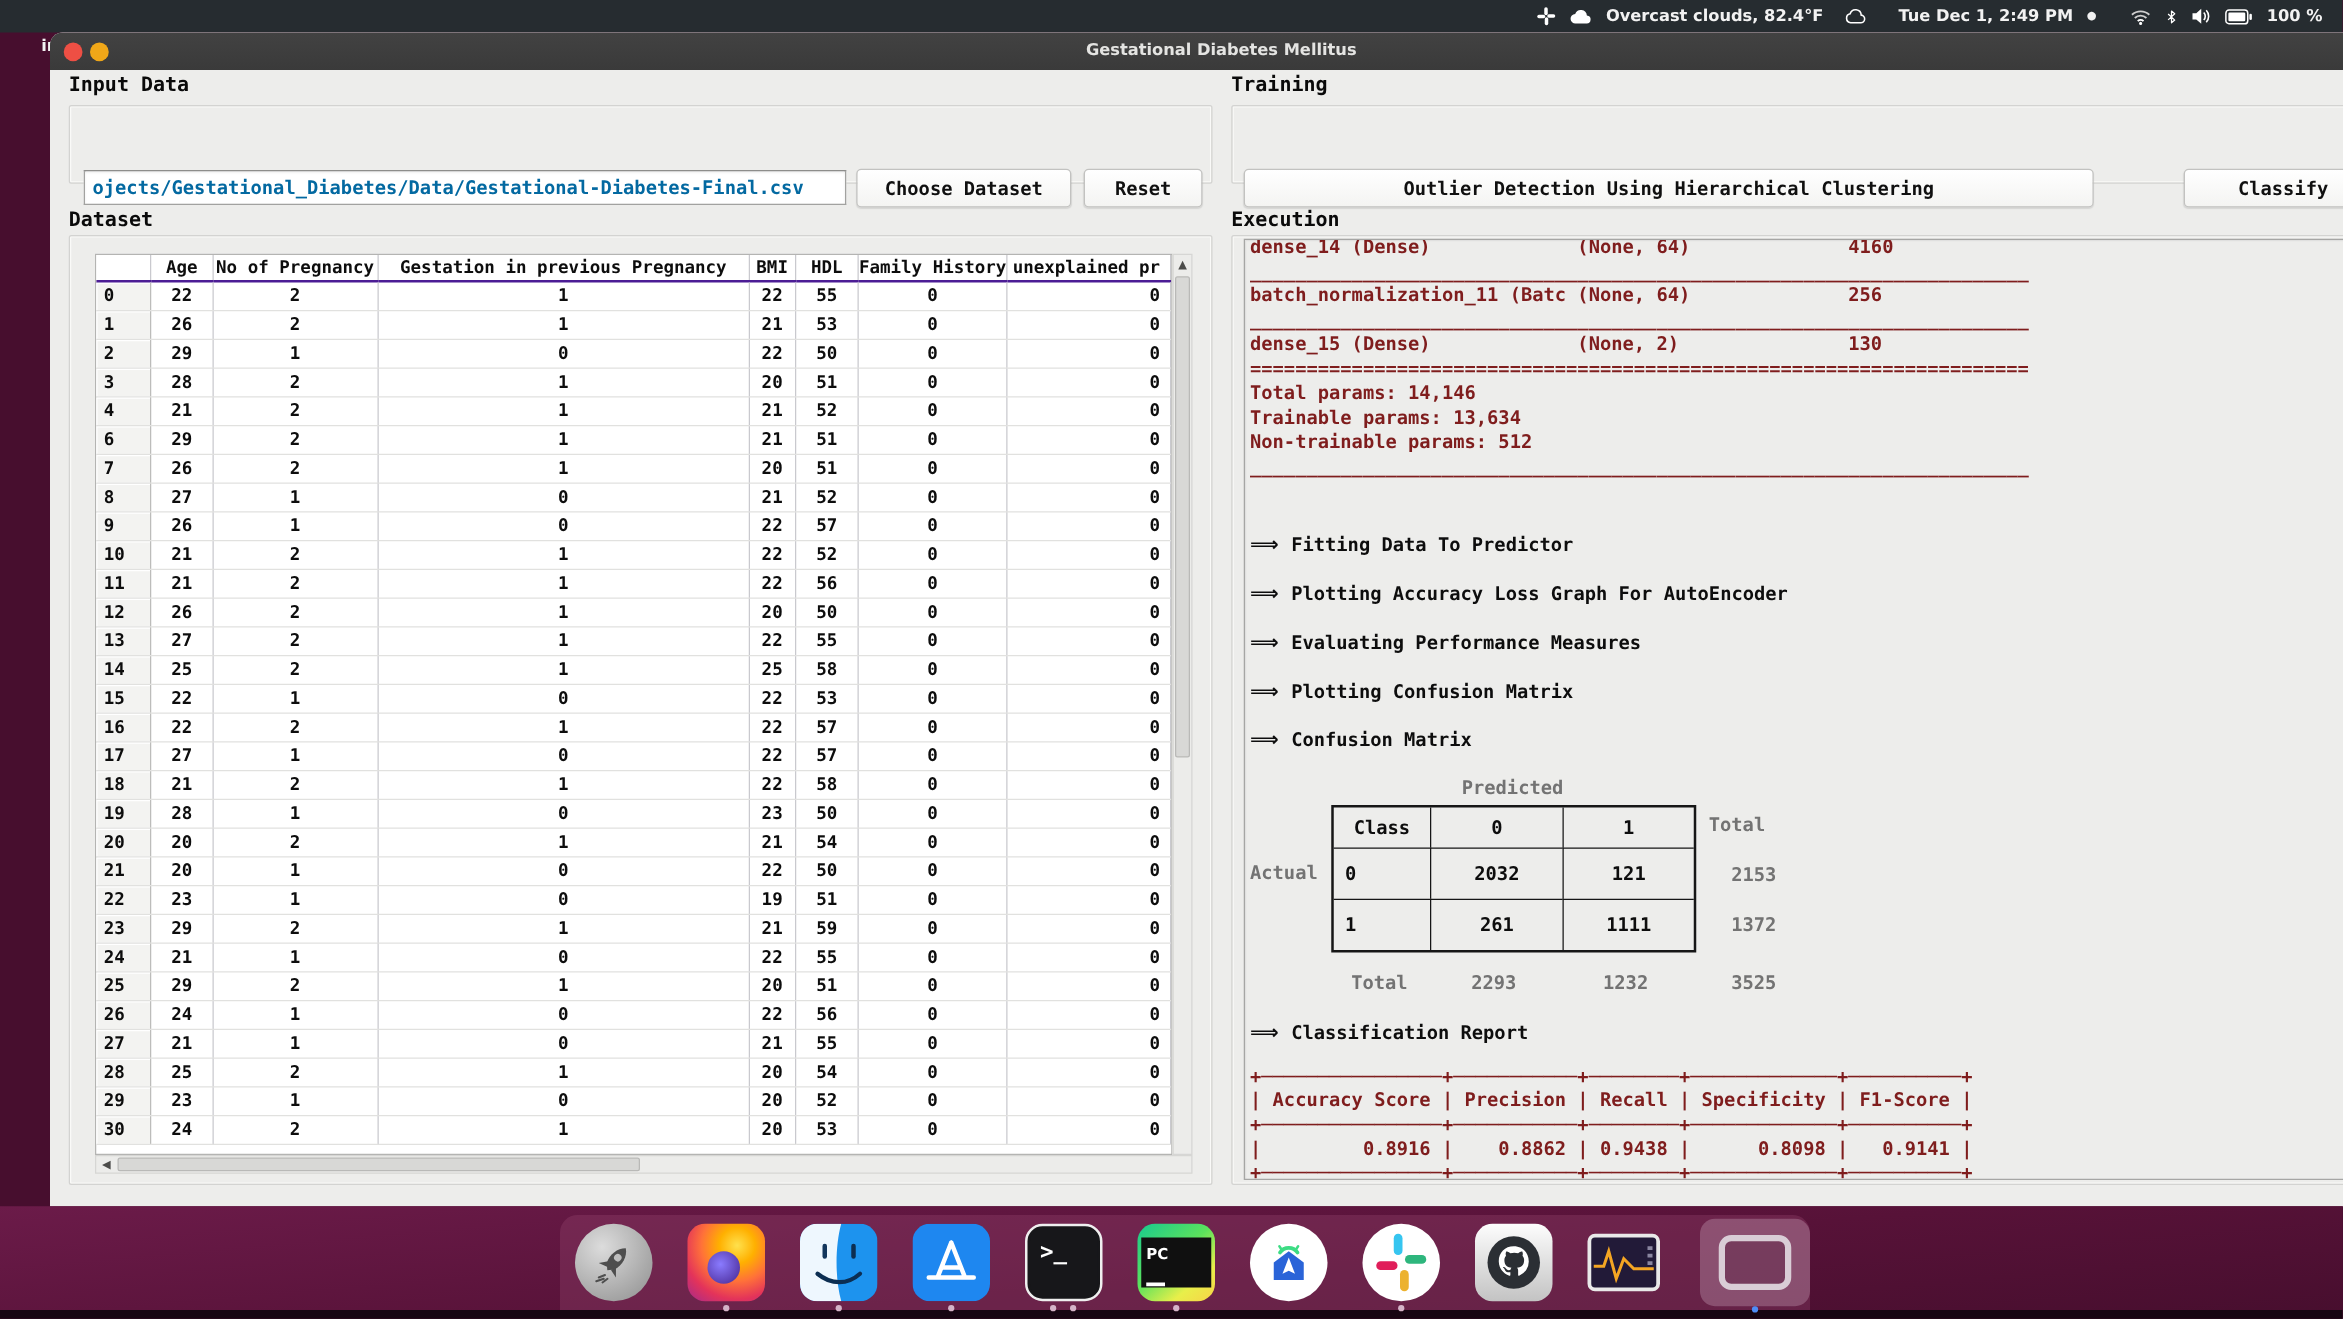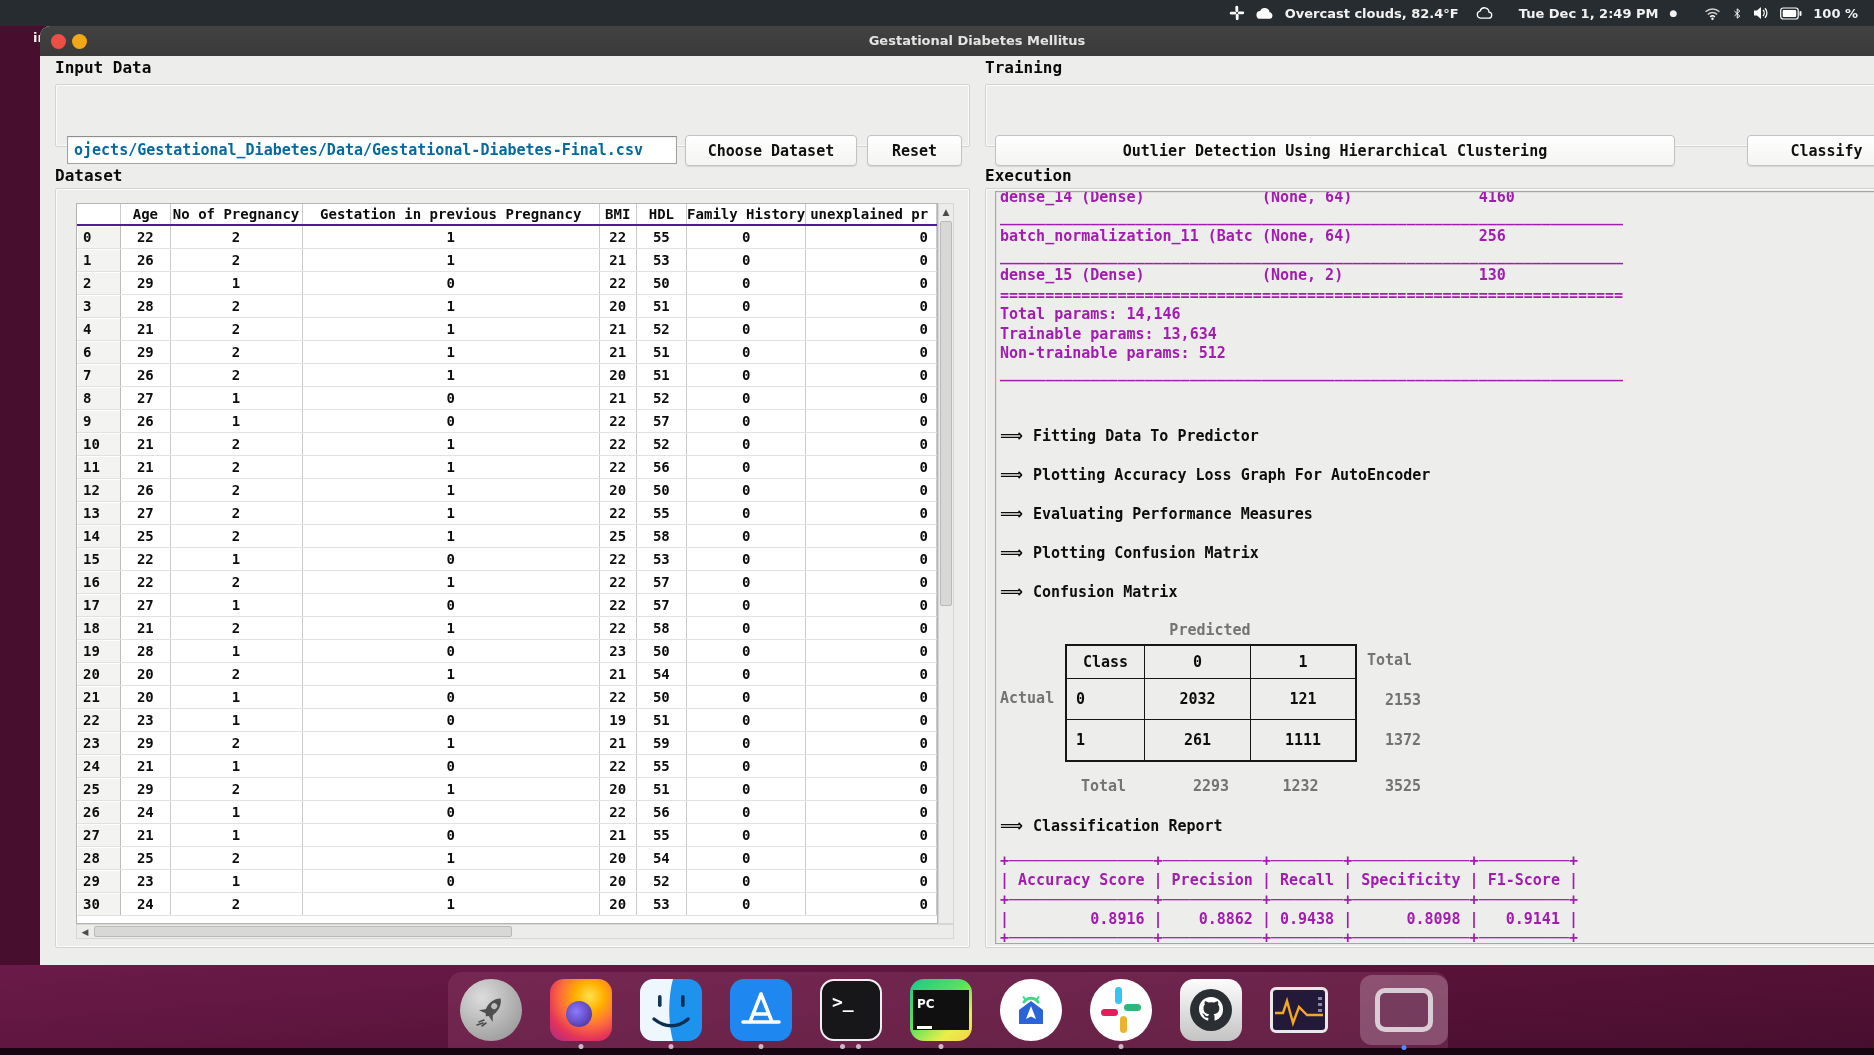--- a/index.html
+++ b/index.html
@@ -38,21 +38,21 @@
   #dstable td { text-align:center; background:#fff; }
   #dstable td.c7 { text-align:right; padding-right:8px; }
 
   
   .sb-track { background:#ececea; border:1px solid #d6d6d4; }
   .sb-thumb { position:absolute; background:#d8d8d6; border:1px solid #b9b9b7; border-radius:2px; }
   .sb-arrow { position:absolute; width:14px; height:14px; display:flex; align-items:center; justify-content:center; font-size:9px; color:#4c4c4a; font-family:"DejaVu Sans",sans-serif; }
 
   
   #execarea { background:#ededeb; border:1px solid #a6a6a4; box-shadow:inset 1px 1px 0 rgba(0,0,0,.05); overflow:hidden; }
-  .xline { position:absolute; white-space:pre; font:bold 15px/19.5px "DejaVu Sans Mono",monospace; color:#a21caf; }
+  .xline { position:absolute; white-space:pre; font:bold 15px/19.5px "DejaVu Sans Mono",monospace; color:#7f1d1d; }
   .arrowrow { position:absolute; display:flex; align-items:center; gap:10px; font:bold 15px "DejaVu Sans Mono",monospace; color:#0d0d0d; }
   .arrowglyph { font-family:"DejaVu Sans",sans-serif; font-weight:bold; font-size:16px; }
   #cmatrix { position:absolute; display:grid; grid-template-columns:77px 106px 105px; grid-template-rows:32px 41px 41px; border:2px solid #161616; }
   #cmatrix .cell { display:flex; align-items:center; justify-content:center; font:bold 15px "DejaVu Sans Mono",monospace; color:#0d0d0d; }
   #cmatrix .cell.lft { justify-content:flex-start; padding-left:9px; }
   #cmatrix .bl { border-left:1px solid #161616; } #cmatrix .bt { border-top:1px solid #161616; }
   .xlabel { position:absolute; font:bold 15px "DejaVu Sans Mono",monospace; color:#737373; white-space:nowrap; }
 
   
   #desktop { position:absolute; left:0; top:965px; width:1874px; height:90px; background:linear-gradient(175deg,#6b1b49 0%,#571238 55%,#470e2e 100%); }
@@ -534,21 +534,21 @@
         <div class="cell bt bl">121</div>
         <div class="cell bt lft">1</div>
         <div class="cell bt bl">261</div>
         <div class="cell bt bl">1111</div>
       </div>
       <div class="xlabel" style="left:4px; top:497px;">Actual</div>
       <div class="xlabel" style="left:371px; top:459px;">Total</div>
       <div class="xlabel" style="left:389px; top:499px;">2153</div>
       <div class="xlabel" style="left:389px; top:539px;">1372</div>
       <div class="xlabel" style="left:69px; top:585px; width:77px; text-align:center;">Total</div>
-      <div class="xlabel" style="left:162px; top:585px; width:106px; text-align:center;">2293</div>
+      <div class="xlabel" style="left:146px; top:585px; width:106px; text-align:center;">2293</div>
       <div class="xlabel" style="left:252px; top:585px; width:105px; text-align:center;">1232</div>
       <div class="xlabel" style="left:389px; top:585px;">3525</div>
 
       <div class="arrowrow" style="left:4px; top:624px;">
         <span class="arrowglyph">⟹</span>
         <span>Classification Report</span>
       </div>
       <pre class="xline" style="left:4px; top:660px; line-height:19.3px;">+────────────────+───────────+────────+─────────────+──────────+
 | Accuracy Score | Precision | Recall | Specificity | F1-Score |
 +────────────────+───────────+────────+─────────────+──────────+

